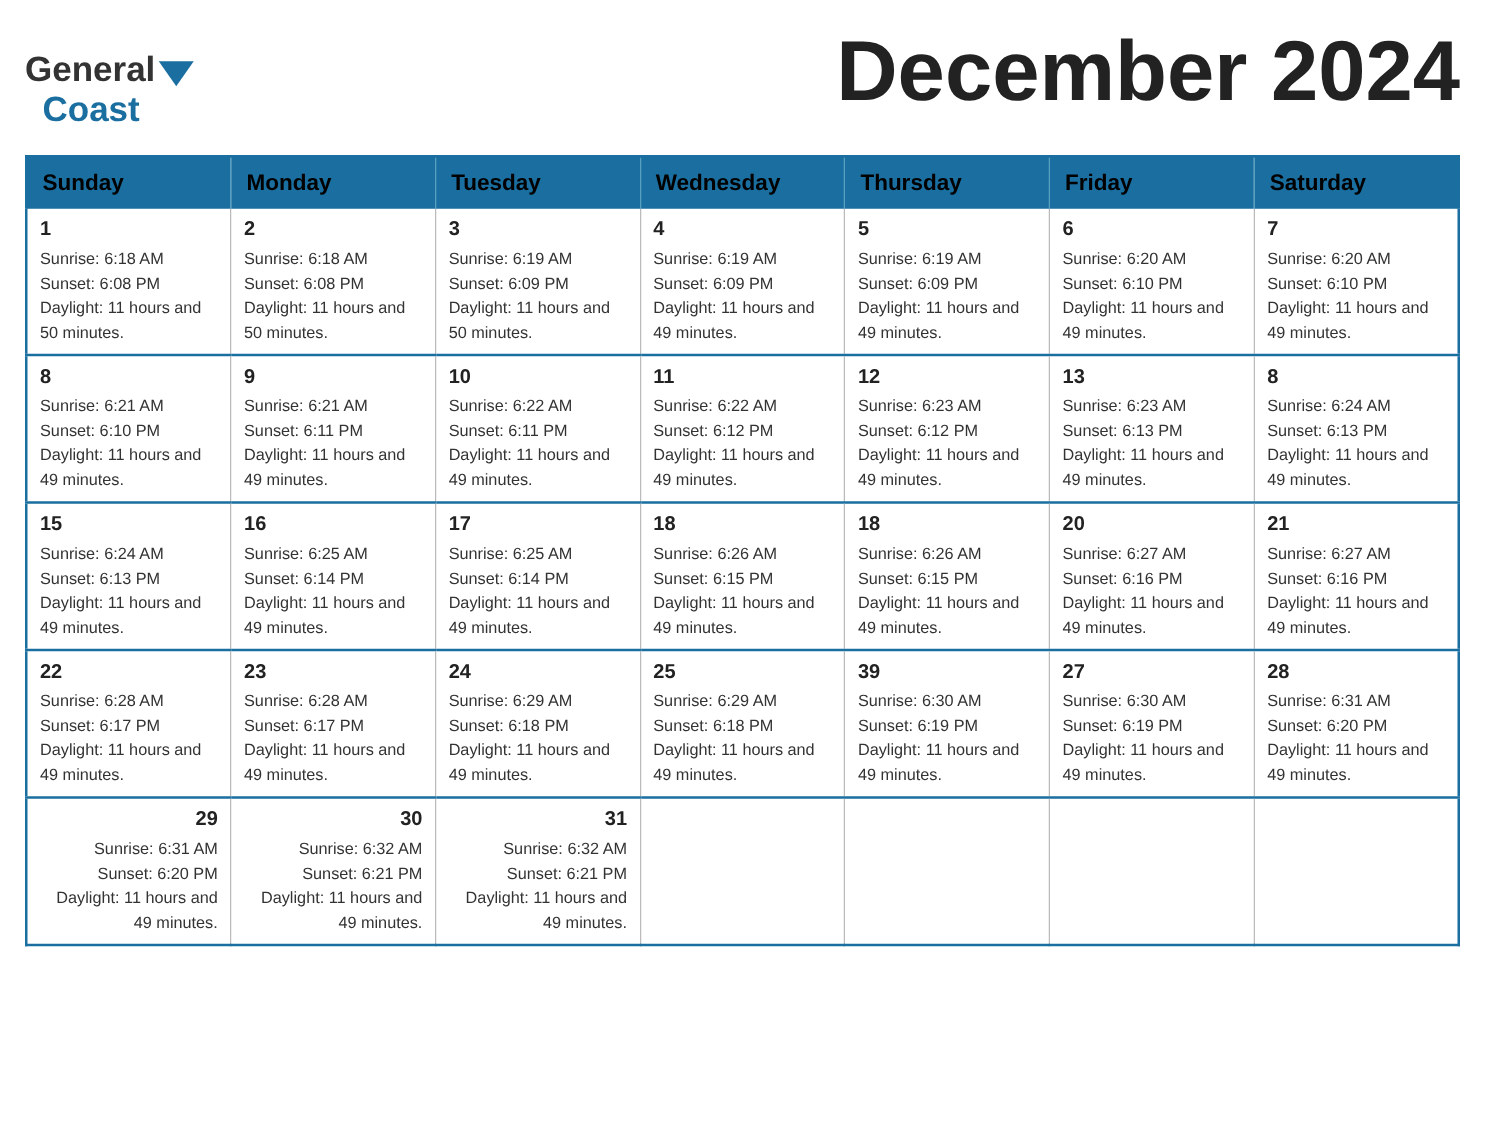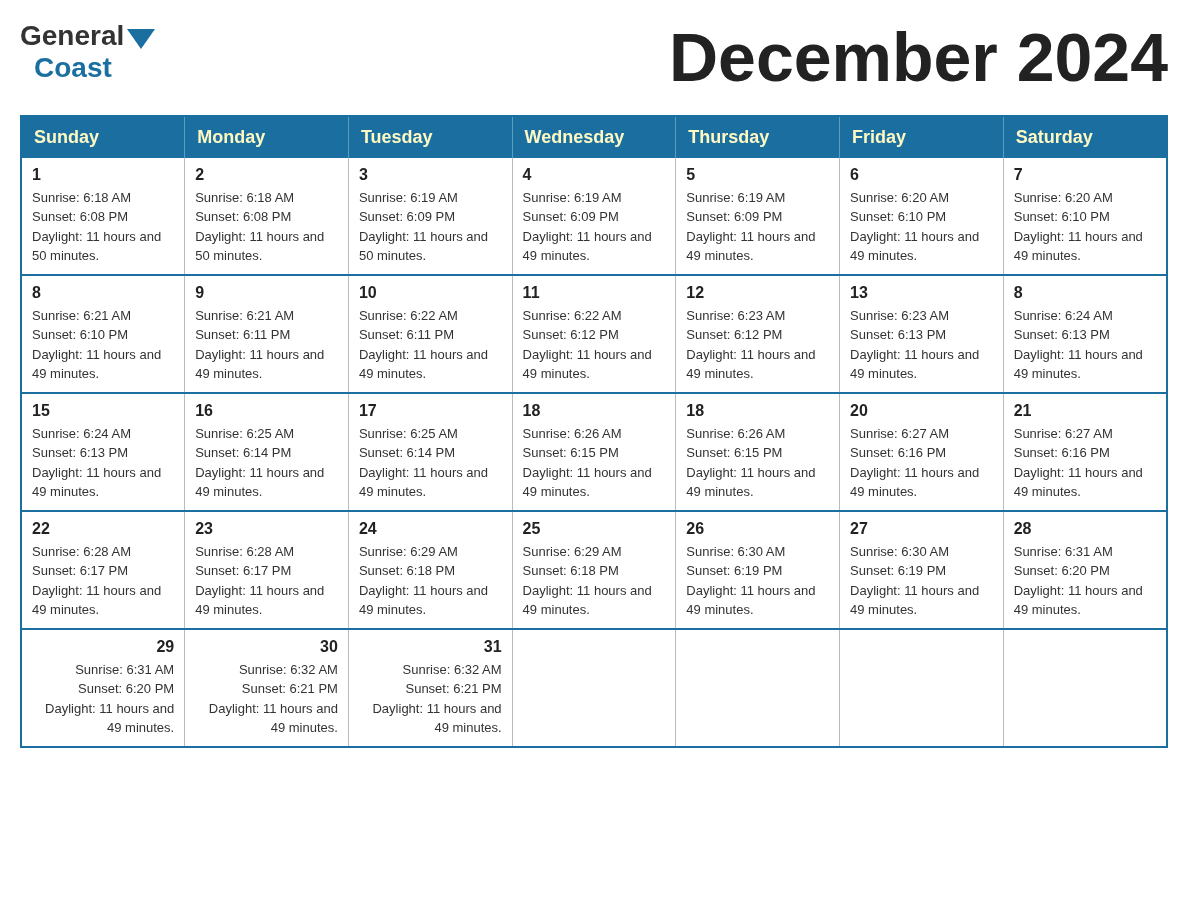--- a/index.html
+++ b/index.html
@@ -44,21 +44,21 @@
       color: #444;
       margin-top: 4px;
     }
     .calendar {
       width: 100%;
       border-collapse: collapse;
       border: 2px solid #1a6fa0;
     }
     .calendar th {
       background-color: #1a6fa0;
-      color: #fef9c3;
+      color: #000000;
       font-size: 18px;
       font-weight: bold;
       padding: 10px 12px;
       text-align: left;
       border-right: 1px solid #5a9ec0;
     }
     .calendar th:last-child {
       border-right: none;
     }
     .calendar td {
@@ -89,20 +89,21 @@
       font-size: 13px;
       line-height: 1.5;
       color: #333;
     }
     .empty-cell {
       background: #fff;
     }
     .logo-wrapper {
       display: flex;
       flex-direction: column;
+      margin-top: 20px;
     }
     .logo-line1 {
       display: flex;
       align-items: center;
     }
     .logo-blue-label {
       color: #1a6fa0;
       font-size: 28px;
       font-weight: bold;
     }
@@ -242,21 +243,21 @@
         </td>
         <td>
           <span class="day-number">24</span>
           <div class="day-info">Sunrise: 6:29 AM<br>Sunset: 6:18 PM<br>Daylight: 11 hours and 49 minutes.</div>
         </td>
         <td>
           <span class="day-number">25</span>
           <div class="day-info">Sunrise: 6:29 AM<br>Sunset: 6:18 PM<br>Daylight: 11 hours and 49 minutes.</div>
         </td>
         <td>
-          <span class="day-number">26</span>
+          <span class="day-number">39</span>
           <div class="day-info">Sunrise: 6:30 AM<br>Sunset: 6:19 PM<br>Daylight: 11 hours and 49 minutes.</div>
         </td>
         <td>
           <span class="day-number">27</span>
           <div class="day-info">Sunrise: 6:30 AM<br>Sunset: 6:19 PM<br>Daylight: 11 hours and 49 minutes.</div>
         </td>
         <td>
           <span class="day-number">28</span>
           <div class="day-info">Sunrise: 6:31 AM<br>Sunset: 6:20 PM<br>Daylight: 11 hours and 49 minutes.</div>
         </td>

